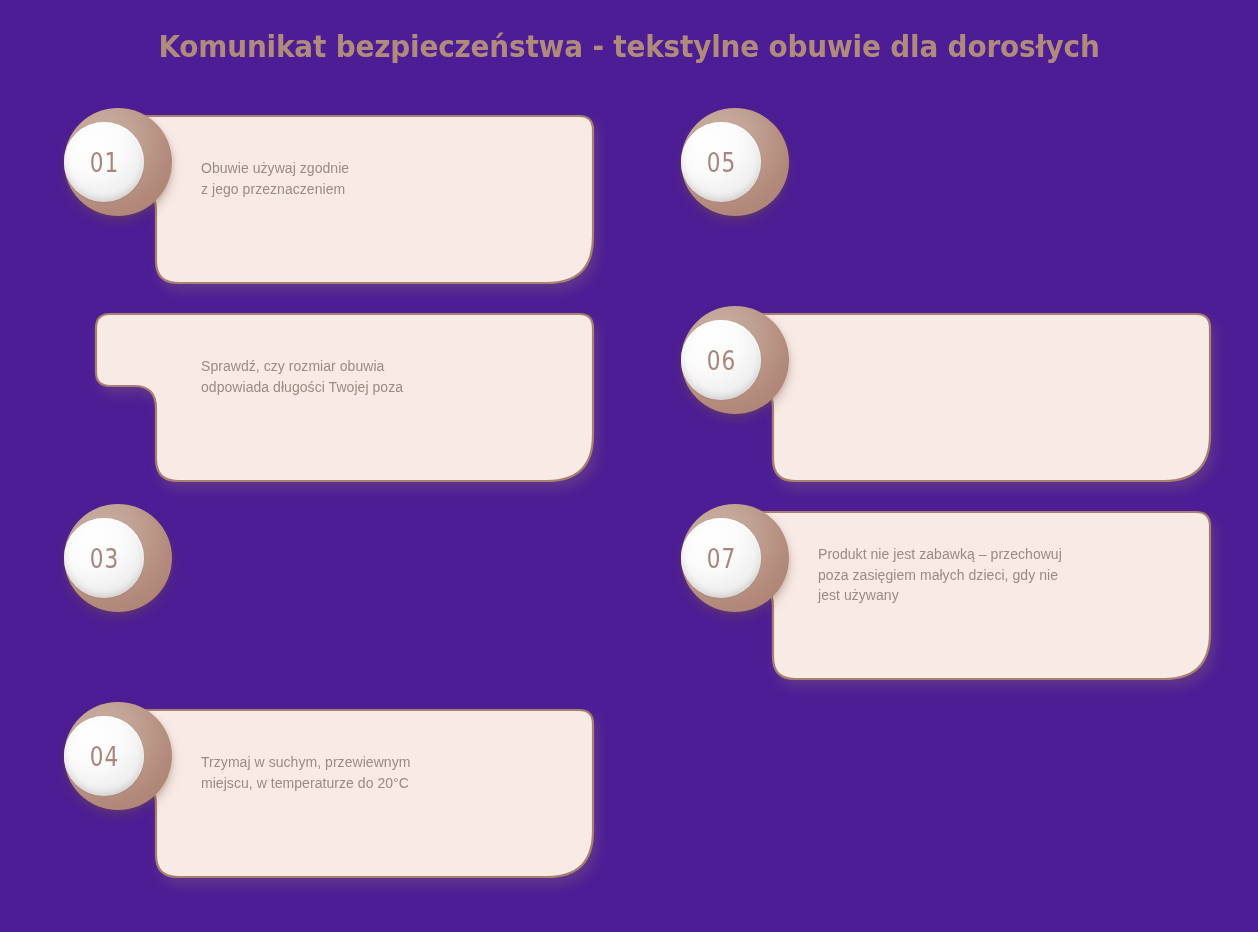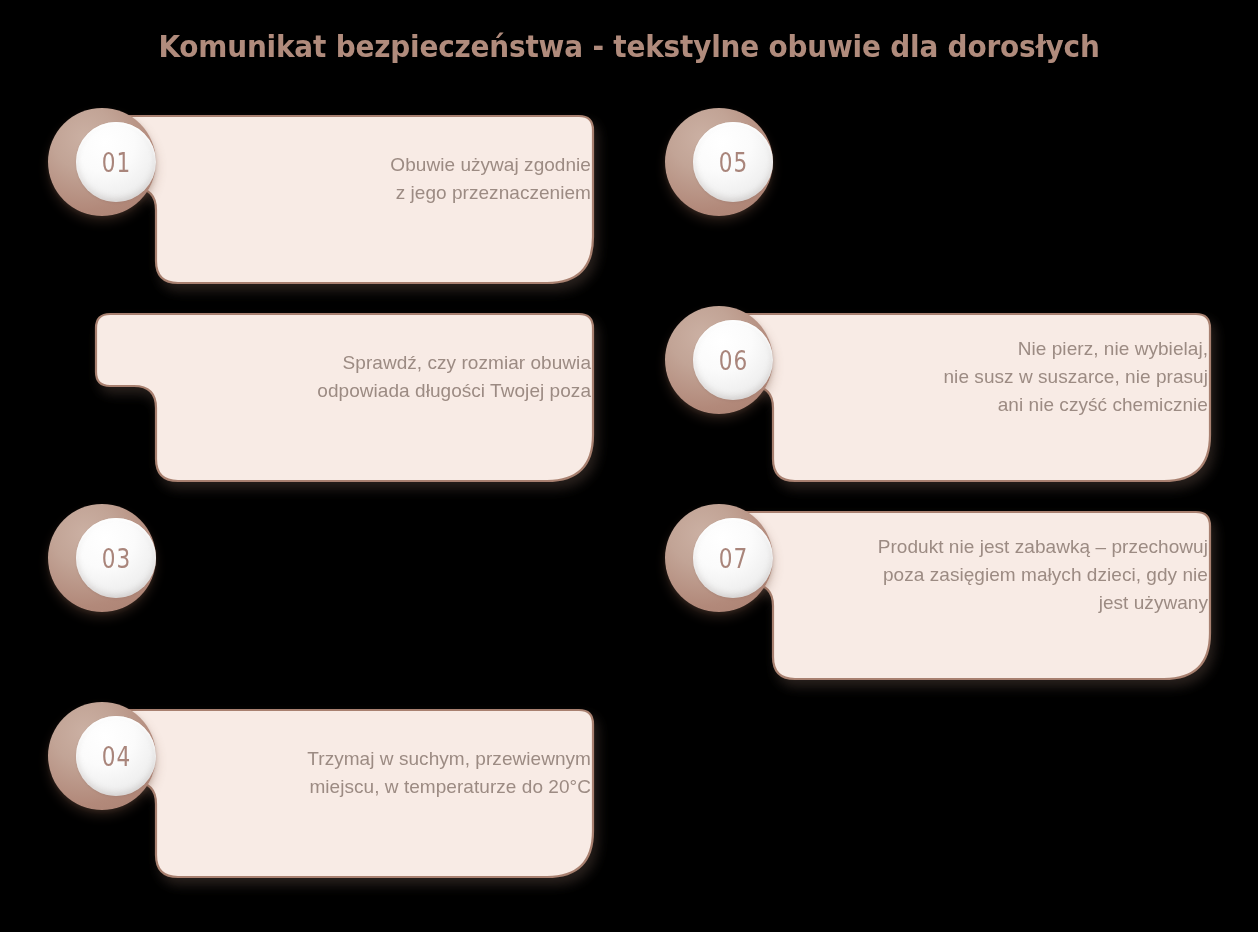--- a/index.html
+++ b/index.html
@@ -10,21 +10,21 @@
     height:932px;
     background:#FFFFFF;
     font-family:"Liberation Sans", sans-serif;
     overflow:hidden;
   }
 
   .page {
     position:relative;
     width:1258px;
     height:932px;
-    background:#000000;
+    background:#4c1d95;
   }
 
   
   .title {
     position:absolute;
     left:0; top:28px;
     width:1258px;
     text-align:center;
     font-size:31px;
     font-weight:bold;
@@ -79,45 +79,44 @@
   
   .card-text {
     position:absolute;
     left:105px;
     top:0;
     width:390px;
     height:126px;
     display:flex;
     flex-direction:column;
     justify-content:center;
-    font-size:19px;
+    font-size:14px;
     line-height:1.47;
     color:#9C8B83;
     letter-spacing:0.05px;
     white-space:pre-line;
     font-family:"Liberation Sans", sans-serif;
-    text-align:right;
   }
 
   
   .badge {
     position:absolute;
-    left:0;
+    left:16px;
     top:0;
     width:108px;
     height:108px;
     border-radius:50%;
     background:
       radial-gradient(circle at 34% 28%, #CBB0A3 0%, #C2A496 30%, #B2897A 68%, #A97F70 100%);
     box-shadow:
        0 6px 11px rgba(120,85,70,0.30),
        0 2px 4px rgba(120,85,70,0.20);
     display:flex;
     align-items:center;
-    justify-content:flex-end;
+    justify-content:flex-start;
     z-index:4;
   }
 
   .badge-inner {
     width:80px;
     height:80px;
     border-radius:50%;
     background:
       radial-gradient(circle at 36% 26%, #FFFFFF 0%, #FBFBFB 38%, #EFEFEF 70%, #D9D9D9 100%);
     box-shadow:
@@ -216,23 +215,20 @@
       <div class="card col-r row-2">
         <div class="panel">
           <svg viewBox="0 0 497 167" xmlns="http://www.w3.org/2000/svg">
             <defs>
               <filter id="sh5" x="-12%" y="-12%" width="130%" height="140%">
                 <feDropShadow dx="4" dy="7" stdDeviation="6" flood-color="#9A7A6C" flood-opacity="0.26"></feDropShadow>
               </filter>
             </defs>
             <path d="M 14 0 L 483 0 Q 497 0 497 14 L 497 121 Q 497 167 451 167 L 82 167 Q 60 167 60 145 L 60 94 Q 60 72 38 72 L 14 72 Q 0 72 0 58 L 0 14 Q 0 0 14 0 Z" fill="#F8EBE5" stroke="#A8806F" stroke-width="2.2" filter="url(#sh5)"></path>
           </svg>
-          <div class="card-text">Nie pierz, nie wybielaj,
-nie susz w suszarce, nie prasuj
-ani nie czyść chemicznie</div>
         </div>
         <div class="badge">
           <div class="badge-inner">
             <span class="badge-num">06</span>
           </div>
         </div>
       </div>
       <div class="card col-r row-3">
         <div class="panel">
           <svg viewBox="0 0 497 167" xmlns="http://www.w3.org/2000/svg">

